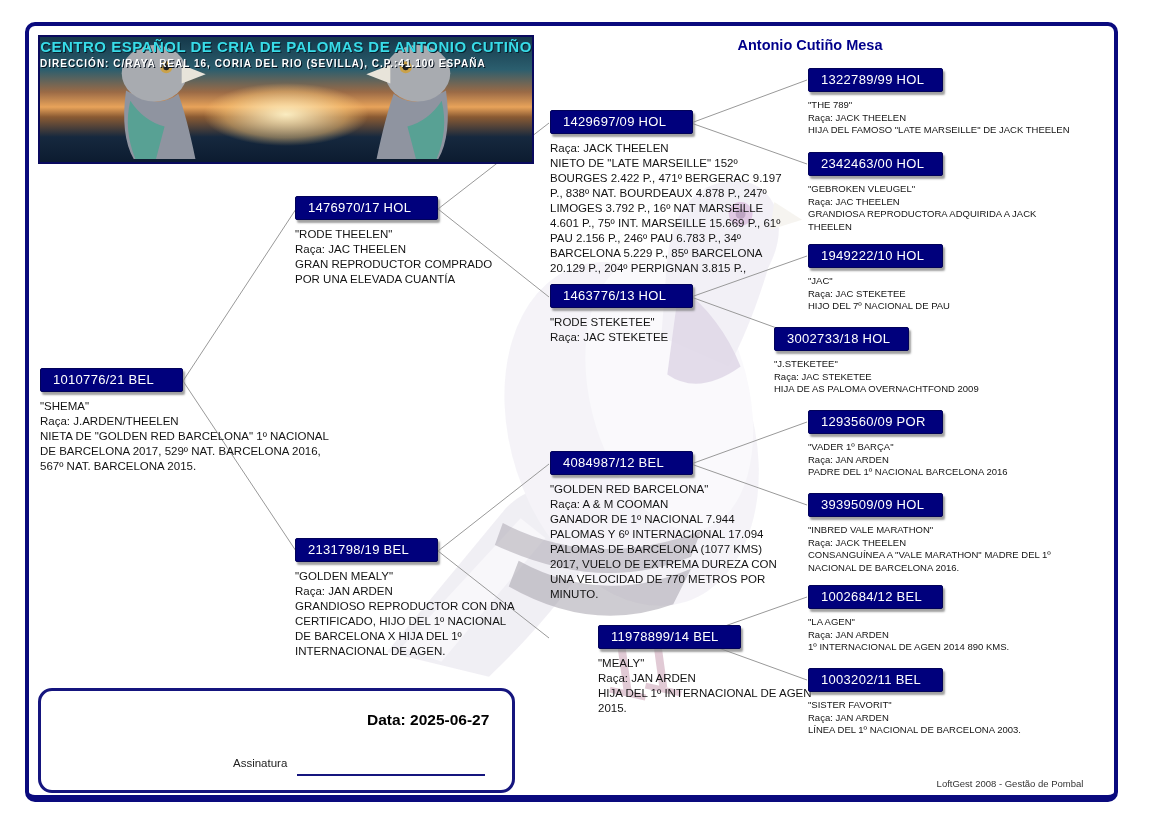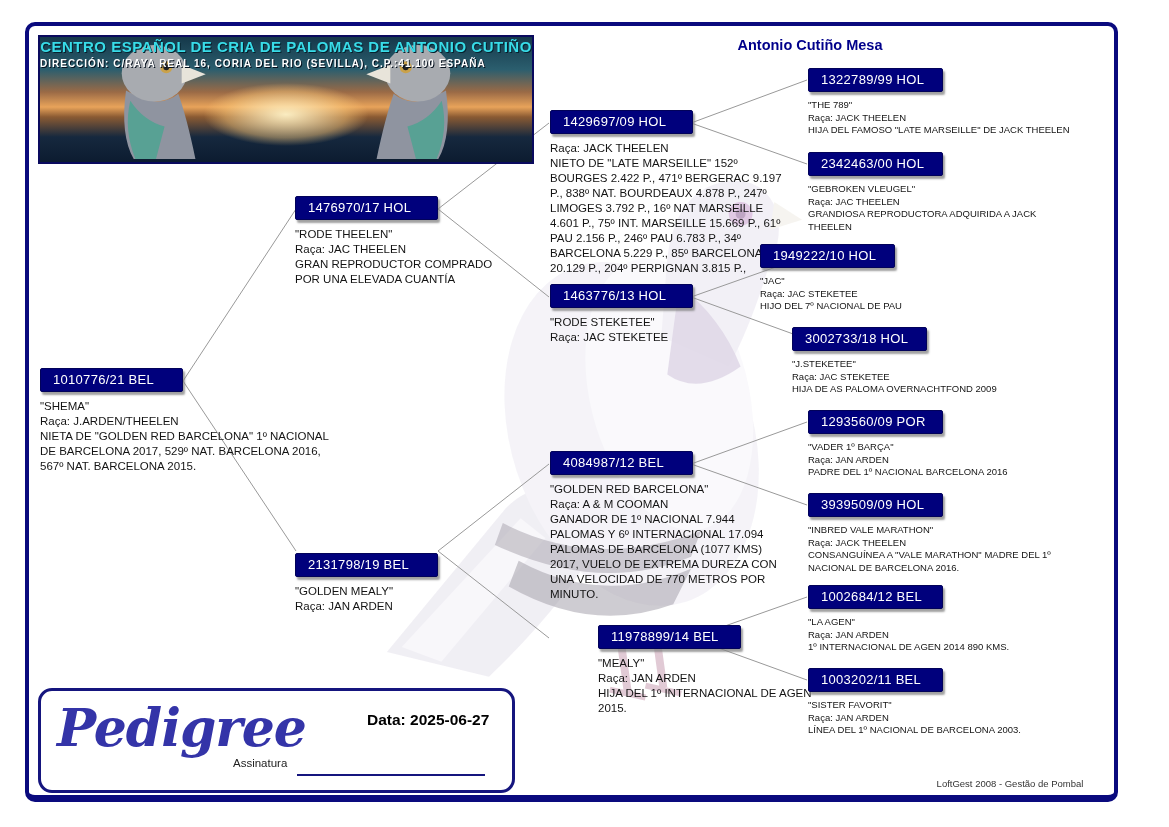--- a/index.html
+++ b/index.html
@@ -59,29 +59,29 @@
   .g4 .ringbox{width:121px;}
   .txt{margin-top:7px;}
   .g123 .txt{width:300px;font-size:11.5px;line-height:15px;}
   .n1 .txt,.n2 .txt{width:222px;}
   .n3 .txt,.n4 .txt,.n5 .txt,.n6 .txt{width:238px;}
   .g4 .txt{width:262px;font-size:9.5px;line-height:12.5px;}
   .pname,.pbreed,.pdesc{color:#141414;}
   
   .n0{left:40px;top:368px;}
   .n1{left:295px;top:196px;}
-  .n2{left:295px;top:538px;margin-top:15px;}
+  .n2{left:295px;top:538px;}
   .n3{left:550px;top:110px;}
   .n4{left:550px;top:284px;}
   .n5{left:550px;top:451px;}
   .n6{left:550px;top:625px;margin-left:48px;}
   .n7{left:808px;top:68px;}
   .n8{left:808px;top:152px;}
-  .n9{left:760px;top:244px;}
-  .n10{left:792px;top:327px;}
+  .n9{left:808px;top:244px;}
+  .n10{left:774px;top:327px;}
   .n11{left:808px;top:410px;}
   .n12{left:808px;top:493px;}
   .n13{left:808px;top:585px;}
   .n14{left:808px;top:668px;}
   
   .footer-box{
     position:absolute;left:38px;top:688px;width:471px;height:99px;
     border:3px solid #15157e;border-radius:14px;z-index:3;background:#fff;
   }
   .pedigree-script{
@@ -177,20 +177,21 @@
     <div class="pname">"RODE THEELEN"</div>
     <div class="pbreed">Raça: JAC THEELEN</div>
     <div class="pdesc">GRAN REPRODUCTOR COMPRADO POR UNA ELEVADA CUANTÍA</div>
   </div>
 </div>
 <div class="node g123 n2">
   <div class="ringbox"><span>2131798/19 BEL</span></div>
   <div class="txt">
     <div class="pname">"GOLDEN MEALY"</div>
     <div class="pbreed">Raça: JAN ARDEN</div>
+    <div class="pdesc">GRANDIOSO REPRODUCTOR CON DNA CERTIFICADO, HIJO DEL 1º NACIONAL DE BARCELONA X HIJA DEL 1º INTERNACIONAL DE AGEN.</div>
   </div>
 </div>
 
 <div class="node g123 n3">
   <div class="ringbox"><span>1429697/09 HOL</span></div>
   <div class="txt">
     <div class="pname"></div>
     <div class="pbreed">Raça: JACK THEELEN</div>
     <div class="pdesc">NIETO DE "LATE MARSEILLE" 152º BOURGES 2.422 P., 471º BERGERAC 9.197 P., 838º NAT. BOURDEAUX 4.878 P., 247º LIMOGES 3.792 P., 16º NAT MARSEILLE 4.601 P., 75º INT. MARSEILLE 15.669 P., 61º PAU 2.156 P., 246º PAU 6.783 P., 34º BARCELONA 5.229 P., 85º BARCELONA 20.129 P., 204º PERPIGNAN 3.815 P.,</div>
   </div>
@@ -278,19 +279,18 @@
 <div class="node g4 n14">
   <div class="ringbox"><span>1003202/11 BEL</span></div>
   <div class="txt">
     <div class="pname">"SISTER FAVORIT"</div>
     <div class="pbreed">Raça: JAN ARDEN</div>
     <div class="pdesc">LÍNEA DEL 1º NACIONAL DE BARCELONA 2003.</div>
   </div>
 </div>
 
 <div class="footer-box">
-  <div class="pedigree-script">Pedigree</div>
   <div class="date-text">Data: 2025-06-27</div>
   <div class="sign-label">Assinatura</div>
   <div class="sign-line"></div>
 </div>
 
 <div class="credit">LoftGest 2008 - Gestão de Pombal</div>
 
 </body></html>

